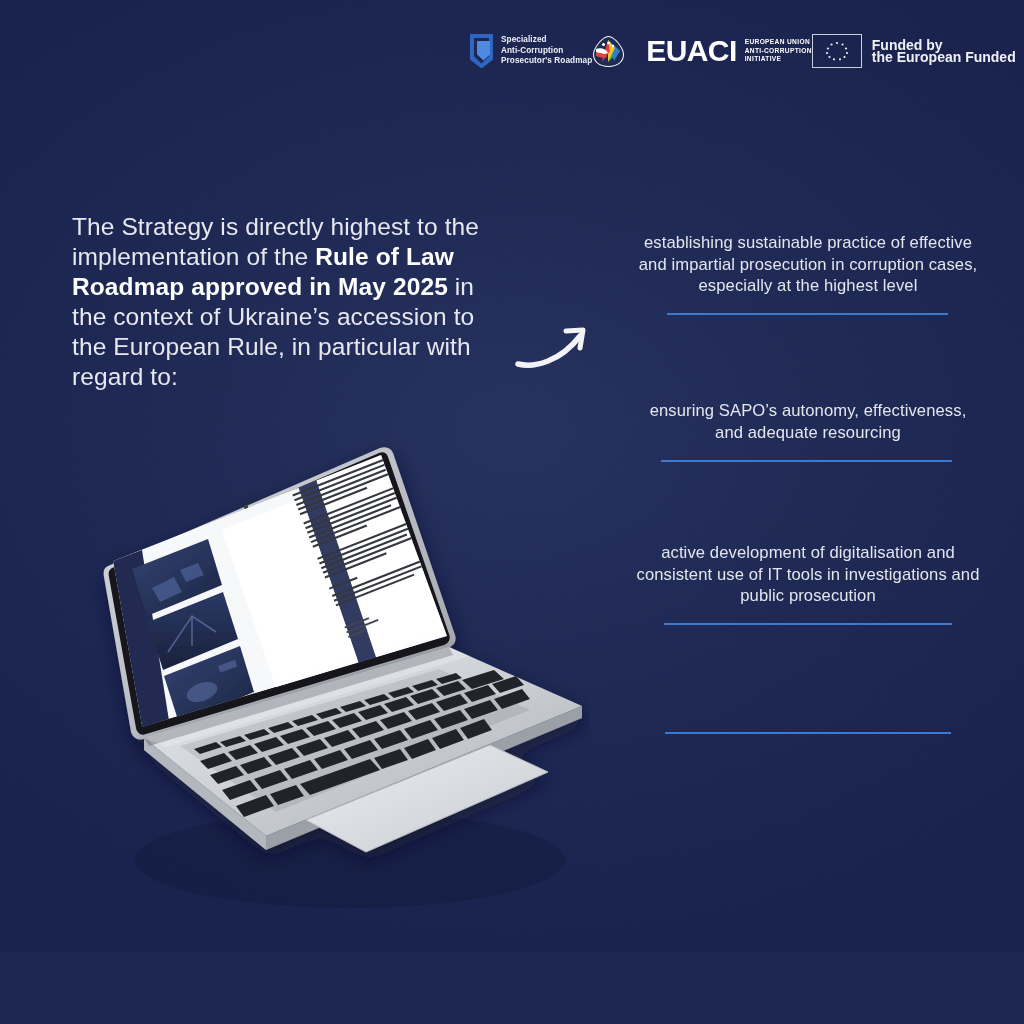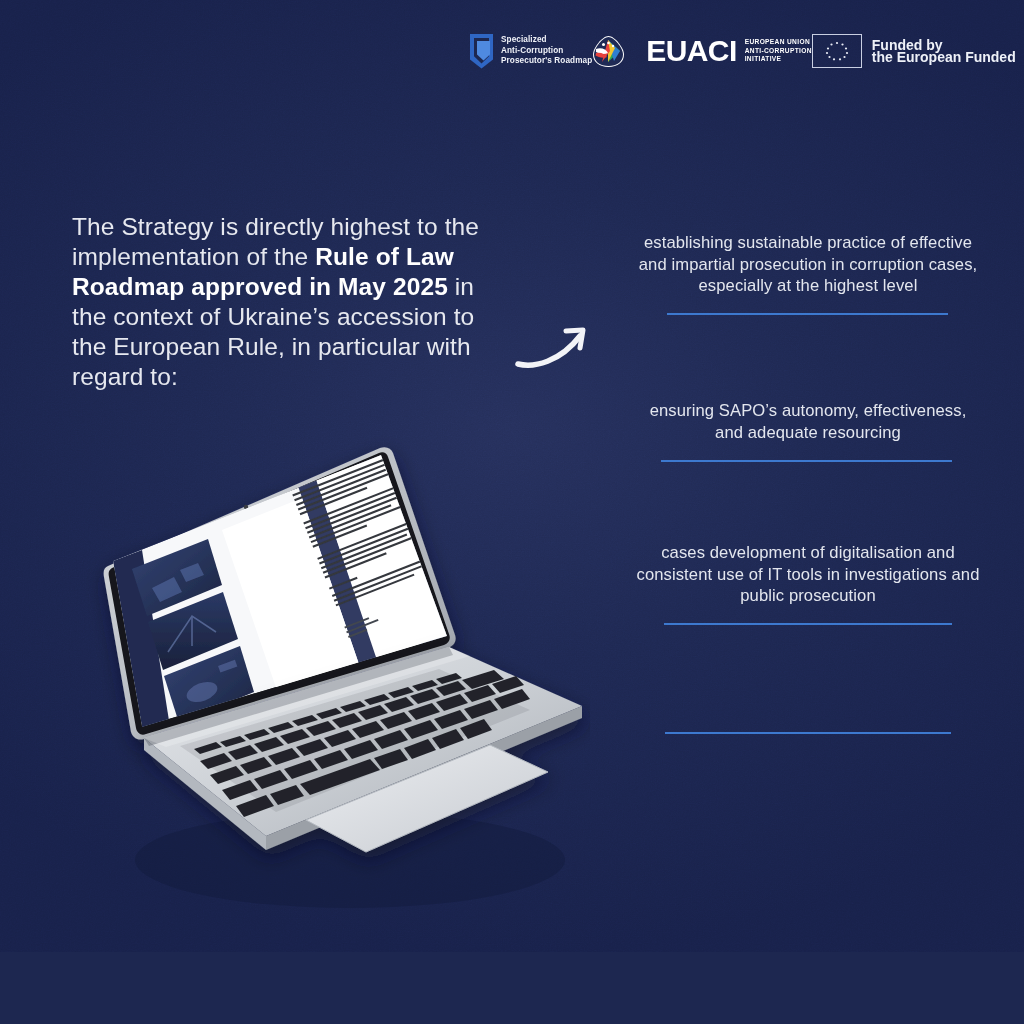--- a/index.html
+++ b/index.html
@@ -292,21 +292,21 @@
       <div class="txt">establishing sustainable practice of effective and impartial prosecution in corruption cases, especially at the highest level</div>
       <div class="rule"></div>
     </div>
 
     <div class="point" id="p1">
       <div class="txt">ensuring SAPO’s autonomy, effectiveness, and adequate resourcing</div>
       <div class="rule"></div>
     </div>
 
     <div class="point" id="p2">
-      <div class="txt">cases development of digitalisation and consistent use of IT tools in investigations and public prosecution</div>
+      <div class="txt">active development of digitalisation and consistent use of IT tools in investigations and public prosecution</div>
       <div class="rule"></div>
     </div>
 
     <div class="point" id="p3">
       <div class="rule"></div>
     </div>
   </div>
 
   <div id="laptop">
     <svg width="520" height="500" viewBox="0 0 520 500">

